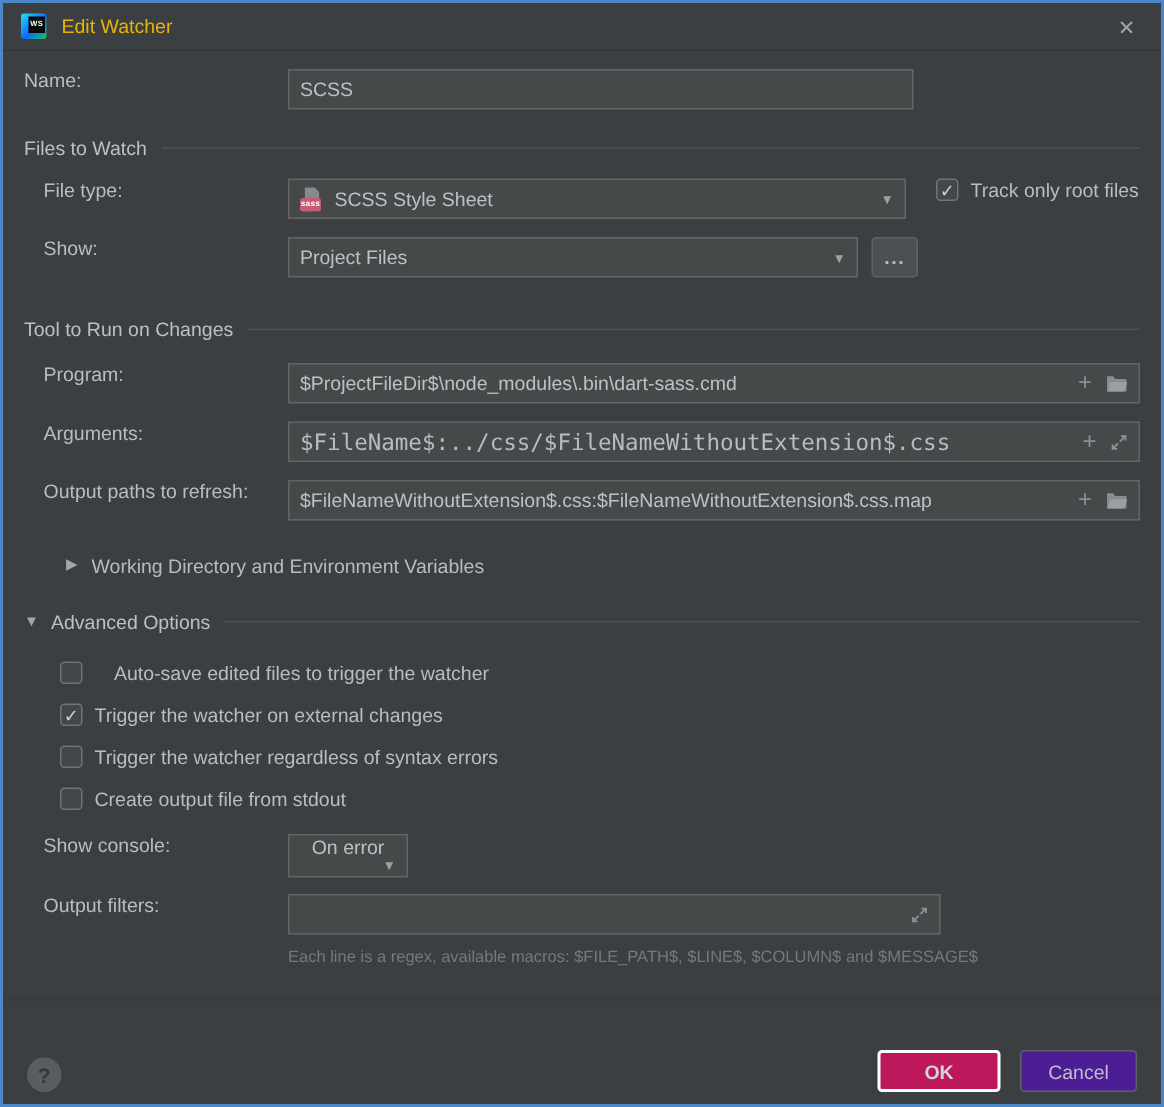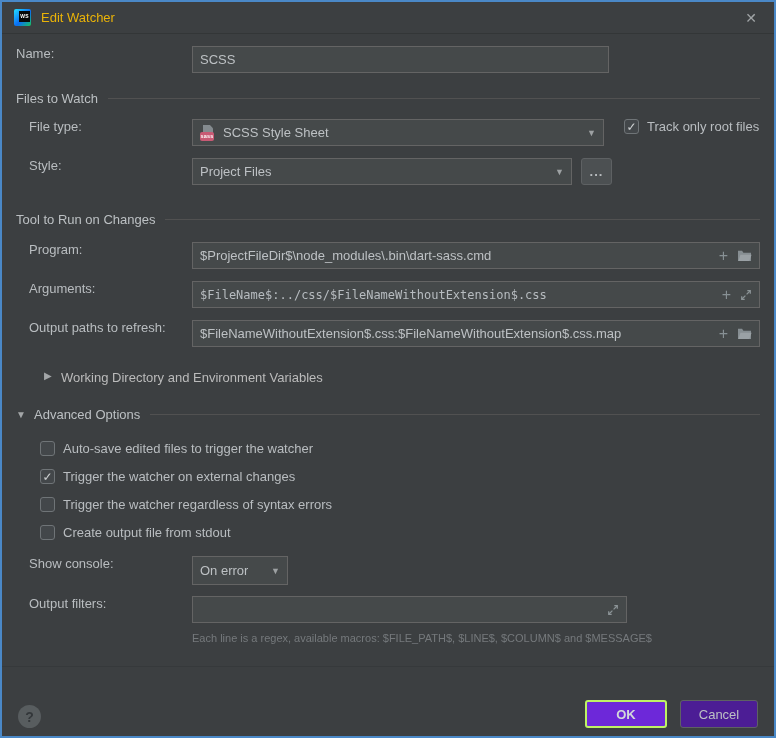--- a/index.html
+++ b/index.html
@@ -26,21 +26,21 @@
   .sect { display:flex; align-items:center; color:#bcc0c3; }
   .sect .hr { flex:1; height:1px; background:#515151; margin-left:10px; }
   .field, .combo {
     height:27px; background:#45494a; border:1px solid #646464;
     display:flex; align-items:center; padding:0 7px; color:#bdc1c4;
   }
   .combo { cursor:default; }
   .combo .arrow { margin-left:auto; color:#9da1a3; font-size:9px; }
   .grow { flex:1; }
   .val { white-space:nowrap; overflow:hidden; }
-  .mono { font-family:"DejaVu Sans Mono", monospace; font-size:12px; color:#b7bcc0; }
+  .mono { font-family:"DejaVu Sans Mono", monospace; font-size:15px; color:#b7bcc0; }
   .ficons { margin-left:auto; display:flex; align-items:center; gap:9px; padding-left:8px; }
   .plus { color:#879094; font-size:16px; line-height:1; font-weight:400; }
   .cb { width:15px; height:15px; flex:0 0 auto; border:1px solid #6f7477; border-radius:3px; background:#43474a;
         display:inline-flex; align-items:center; justify-content:center; color:#ced1d2; font-size:12px; line-height:1; }
   .cb-lab { margin-left:8px; color:#b9bdc0; white-space:nowrap; }
   .tri { color:#a3a6a8; font-size:10px; width:12px; flex:0 0 auto; }
   .sass-icon { width:16px; height:16px; position:relative; margin-right:7px; flex:0 0 auto; }
   .sass-icon .page { position:absolute; top:0; left:3px; width:10px; height:11px; background:#8f979b;
        clip-path:polygon(0 0,65% 0,100% 35%,100% 100%,0 100%); opacity:.85; }
   .sass-icon .badge { position:absolute; bottom:0; left:0; width:14px; height:9px; background:#c85a74; border-radius:2px;
@@ -51,21 +51,21 @@
   input.text-input { width:100%; height:100%; background:transparent; border:none; outline:none;
        color:#bdc1c4; font-family:"Liberation Sans", sans-serif; font-size:13px; }
   
   .footer { position:absolute; left:0; right:0; bottom:0; height:70px; border-top:1px solid #36393b;
        display:flex; align-items:flex-end; padding:0 16px 8px 16px; }
   .help { width:23px; height:23px; border-radius:50%; background:#585d5f; color:#33373a; font-weight:bold;
        font-size:14px; display:flex; align-items:center; justify-content:center; }
   .btns { margin-left:auto; display:flex; gap:13px; }
   .btn { min-width:78px; height:28px; border-radius:3px; display:flex; align-items:center; justify-content:center;
        background:#4c1d95; border:1px solid #5e6163; color:#bdc1c4; }
-  .btn.ok { min-width:82px; background:#6d28d9; border:2px solid #bef264; color:#d3d7da; font-weight:bold; }
+  .btn.ok { min-width:82px; background:#be185d; border:2px solid #ffffff; color:#d3d7da; font-weight:bold; }
   svg { display:block; }
 </style>
 </head>
 <body>
 
 <div class="dialog">
 
   <div class="titlebar">
     <span class="ws-icon">
       <span class="ws-box">WS</span>
@@ -98,21 +98,21 @@
         <span class="val">SCSS Style Sheet</span>
         <span class="arrow">▼</span>
       </div>
       <div class="row" style="margin-left:20px;">
         <span class="cb checked">✓</span>
         <span class="cb-lab">Track only root files</span>
       </div>
     </div>
 
     <div class="row" style="margin-top:12px;">
-      <span class="lbl ind">Style:</span>
+      <span class="lbl ind">Show:</span>
       <div class="combo" style="width:380px;">
         <span class="val">Project Files</span>
         <span class="arrow">▼</span>
       </div>
       <div class="mini-btn" style="width:31px; margin-left:9px; font-weight:bold; letter-spacing:1px;">...</div>
     </div>
 
     <div class="sect" style="margin-top:27px;">
       <span>Tool to Run on Changes</span>
       <span class="hr"></span>
@@ -172,40 +172,40 @@
       <span class="tri">▶</span>
       <span style="margin-left:5px;">Working Directory and Environment Variables</span>
     </div>
 
     <div class="sect" style="margin-top:22px;">
       <span class="tri">▼</span>
       <span style="margin-left:6px;">Advanced Options</span>
       <span class="hr"></span>
     </div>
 
-    <div class="row" style="margin-top:19px; margin-left:24px;">
+    <div class="row" style="margin-top:19px; margin-left:24px;gap:13px;">
       <span class="cb"></span>
       <span class="cb-lab">Auto-save edited files to trigger the watcher</span>
     </div>
     <div class="row" style="margin-top:13px; margin-left:24px;">
       <span class="cb checked">✓</span>
       <span class="cb-lab">Trigger the watcher on external changes</span>
     </div>
     <div class="row" style="margin-top:13px; margin-left:24px;">
       <span class="cb"></span>
       <span class="cb-lab">Trigger the watcher regardless of syntax errors</span>
     </div>
     <div class="row" style="margin-top:13px; margin-left:24px;">
       <span class="cb"></span>
       <span class="cb-lab">Create output file from stdout</span>
     </div>
 
     <div class="row" style="margin-top:16px;">
       <span class="lbl ind">Show console:</span>
-      <div class="combo" style="width:96px; height:29px;">
+      <div class="combo" style="width:80px; height:29px;flex-direction:column;">
         <span class="val">On error</span>
         <span class="arrow">▼</span>
       </div>
     </div>
 
     <div class="row" style="margin-top:11px;">
       <span class="lbl ind">Output filters:</span>
       <div class="field" style="width:435px;">
         <span class="val"></span>
         <span class="ficons">

